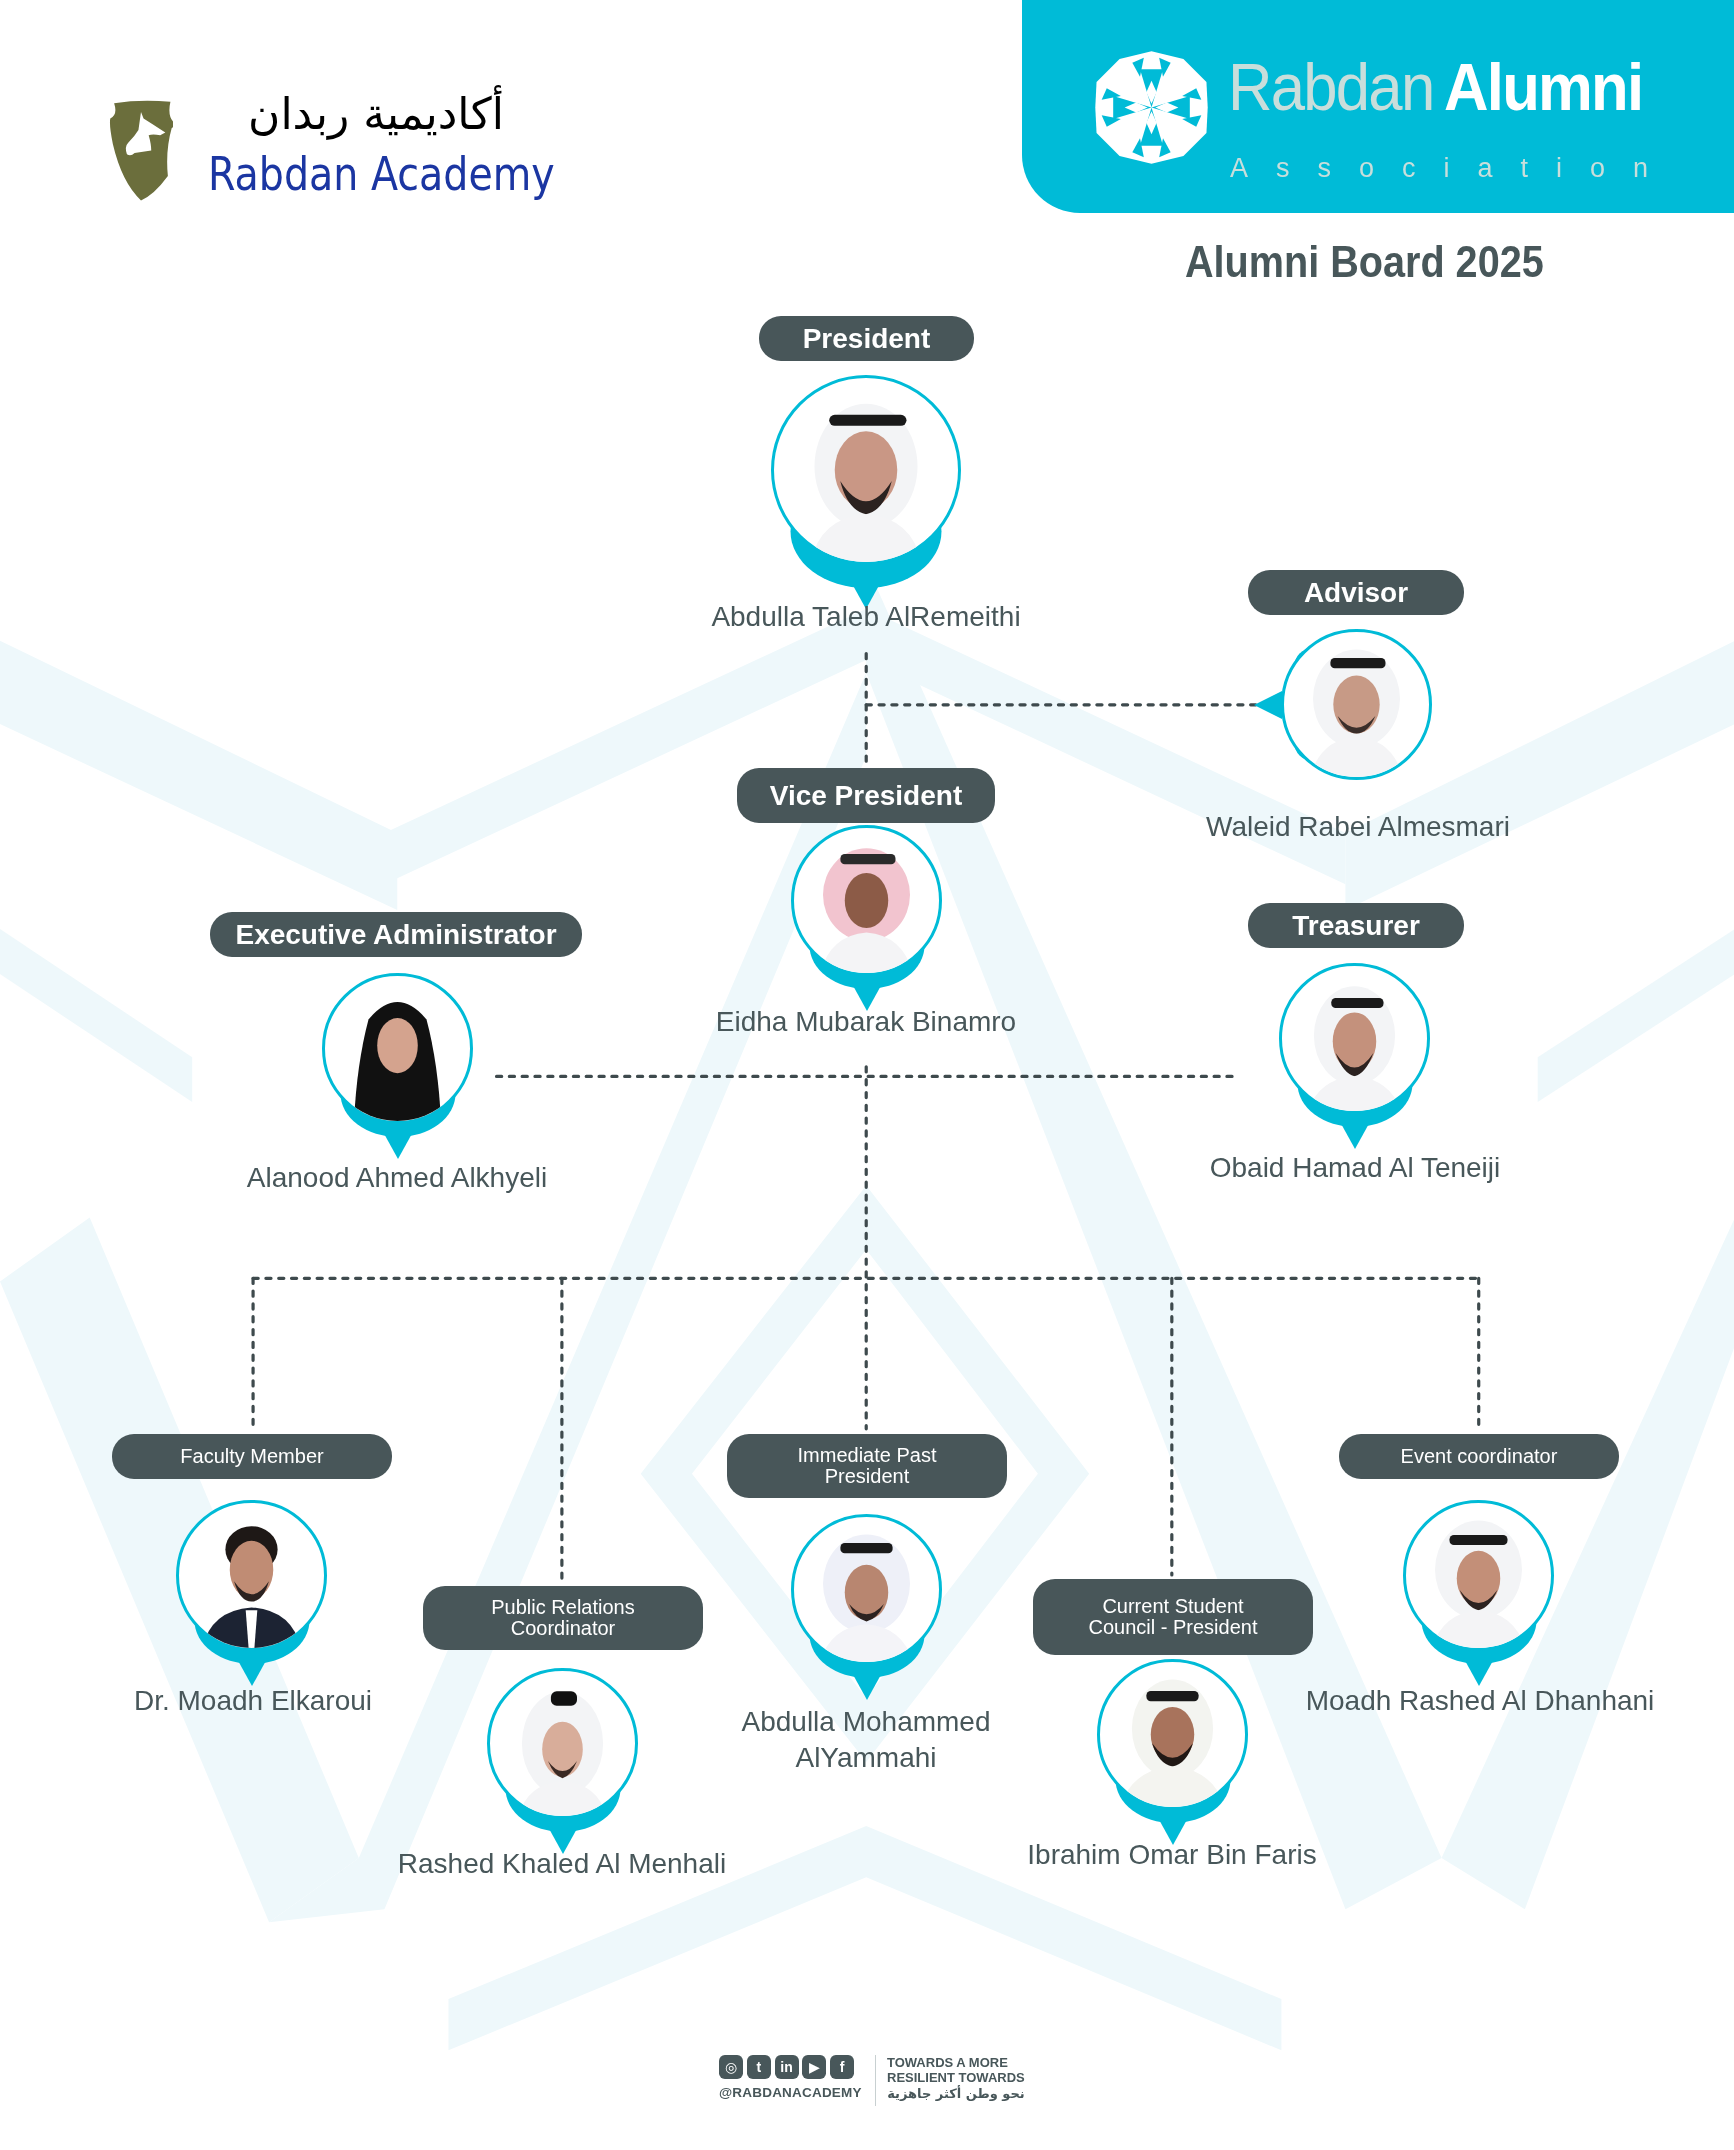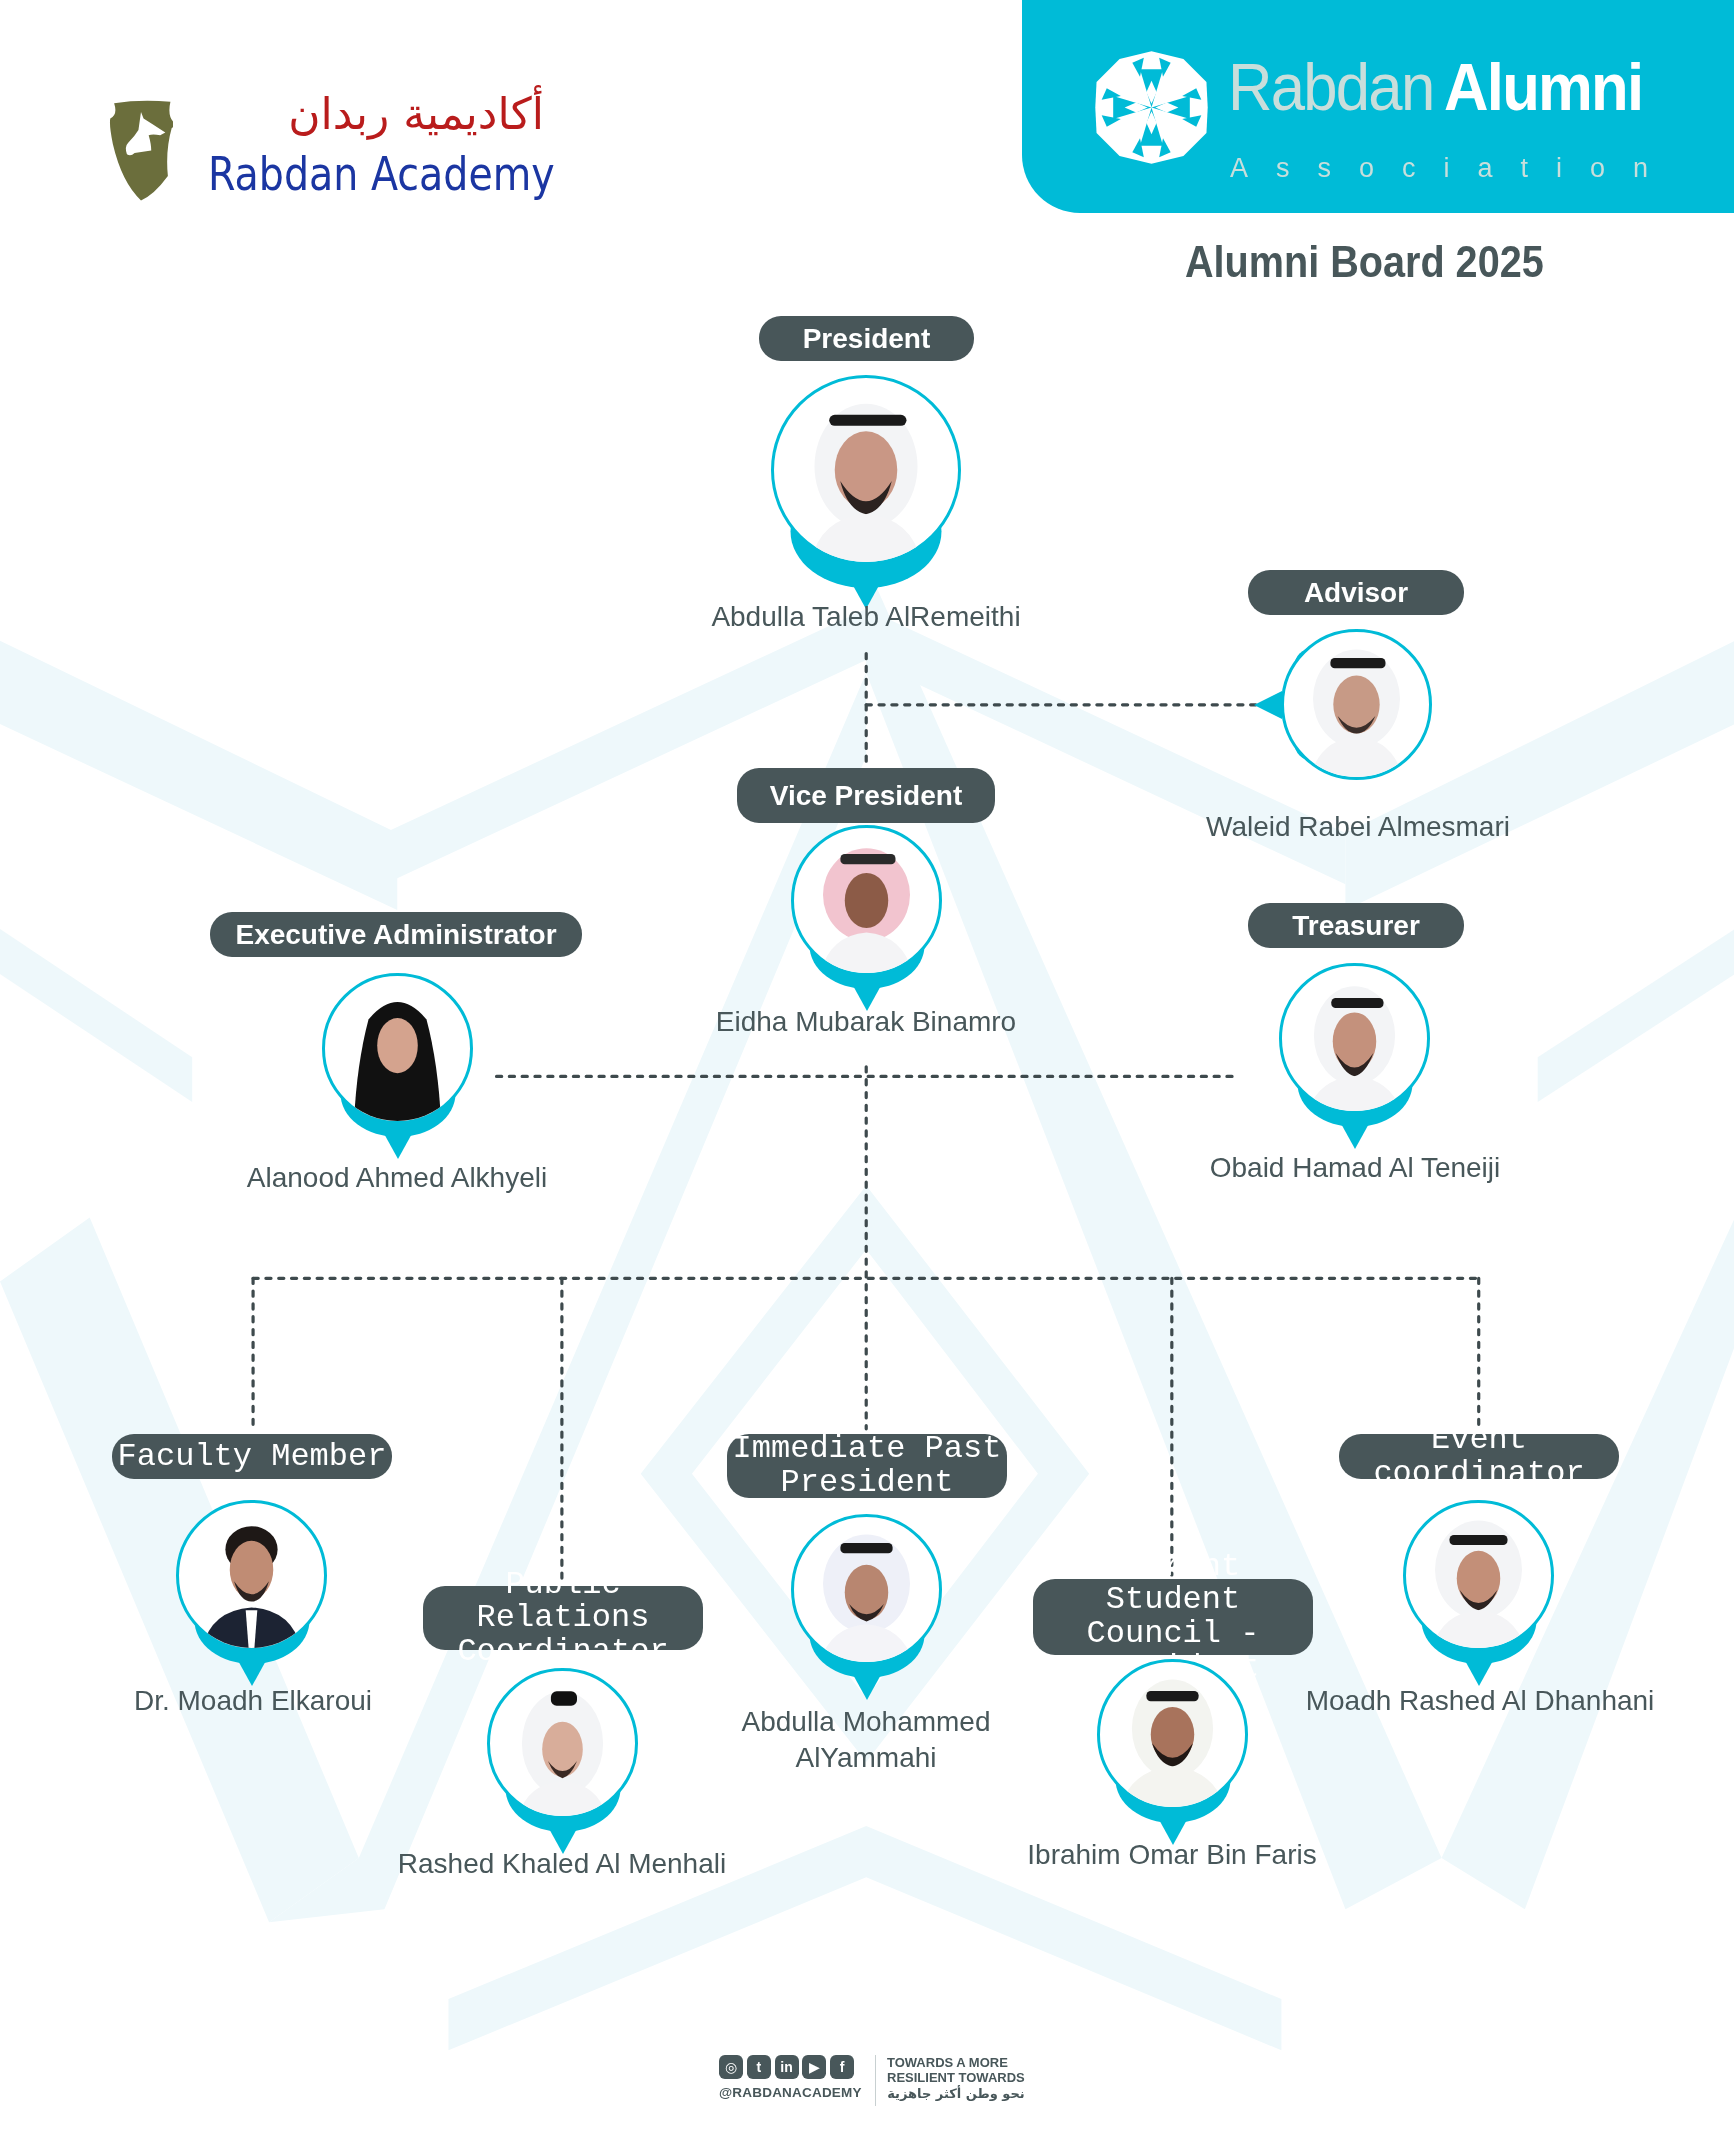--- a/index.html
+++ b/index.html
@@ -4,36 +4,36 @@
 <style>
   html,body{margin:0;padding:0;}
   body{width:1735px;height:2151px;position:relative;overflow:hidden;background:#ffffff;font-family:"Liberation Sans","DejaVu Sans",sans-serif;}
   .bg{position:absolute;left:0;top:0;width:1735px;height:2151px;z-index:0;}
   .layer{position:absolute;left:0;top:0;width:1735px;height:2151px;z-index:2;}
   .lines{position:absolute;left:0;top:0;width:1735px;height:2151px;z-index:1;}
 
   
   .ra-logo{position:absolute;left:109px;top:96px;width:436px;height:115px;}
   .ra-shield{position:absolute;left:0;top:3.2px;width:64px;height:103px;}
-  .ra-ar{position:absolute;left:99px;top:-3.8px;font-family:"DejaVu Sans",sans-serif;font-size:44px;color:#b91c1c;direction:rtl;width:336px;text-align:right;line-height:1;}
+  .ra-ar{position:absolute;left:99px;top:-3.8px;font-family:"DejaVu Sans",sans-serif;font-size:44px;color:#000000;direction:rtl;width:336px;text-align:center;line-height:1;}
   .ra-en{position:absolute;left:99px;top:55px;font-family:"DejaVu Sans",sans-serif;font-size:46px;color:#1b36a2;letter-spacing:0px;line-height:1;transform:scaleX(0.86);transform-origin:left top;white-space:nowrap;}
 
   
   .alumni-box{position:absolute;left:1022px;top:0;width:713px;height:213px;background:#00bbd7;border-bottom-left-radius:58px;}
   .alumni-emblem{position:absolute;left:72px;top:50px;width:115px;height:115px;}
   .alumni-word1{position:absolute;left:206px;top:53px;font-size:67px;color:#c8dedb;font-family:"Liberation Sans",sans-serif;line-height:1;letter-spacing:-1.9px;transform:scaleX(0.92);transform-origin:left top;white-space:nowrap;}
   .alumni-word1 b{color:#ffffff;font-weight:bold;margin-left:11.5px;}
   .alumni-assoc{position:absolute;left:208px;top:125px;font-size:27px;color:#c8dedb;letter-spacing:28px;line-height:1;white-space:nowrap;margin-top:30px;}
 
   .board-title{position:absolute;left:1185px;top:240px;font-size:44px;color:#48575a;font-weight:bold;white-space:nowrap;transform:scaleX(0.9);transform-origin:left top;line-height:1;}
 
   
   .pill{position:absolute;background:#485659;color:#fff;border-radius:22px;display:flex;align-items:center;justify-content:center;text-align:center;box-sizing:border-box;line-height:1.05;}
   .pill.bold{font-weight:bold;font-size:28px;}
-  .pill.reg{font-weight:normal;font-size:32px;font-family:Liberation Mono, monospace;}
+  .pill.reg{font-weight:normal;font-size:20px;}
 
   
   .bubble{position:absolute;}
   .bubble .tail{position:absolute;left:50%;width:0;height:0;border-left:16.7px solid transparent;border-right:16.7px solid transparent;border-top:29.5px solid #00bbd7;transform:translateX(-50%);}
   .bubble .base{position:absolute;left:50%;background:#00bbd7;border-radius:50%;transform:translateX(-50%);}
   .bubble .ring{position:absolute;left:0;top:0;border:3.2px solid #00bbd7;border-radius:50%;background:#ffffff;box-sizing:border-box;overflow:hidden;}
   .avatar{position:absolute;left:0;top:0;width:100%;height:100%;}
 
   .name{position:absolute;color:#48575a;font-size:28px;text-align:center;white-space:nowrap;line-height:1.3;}
 

